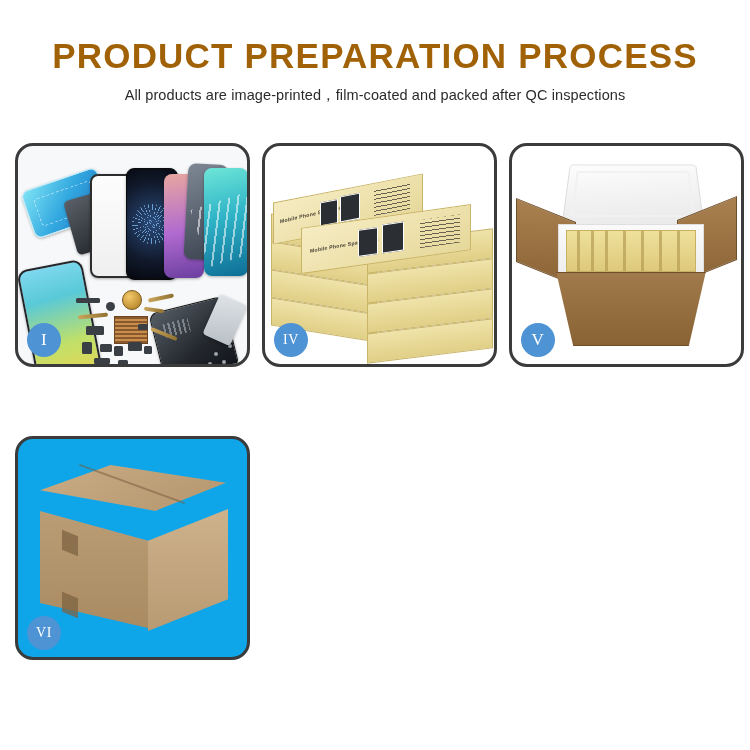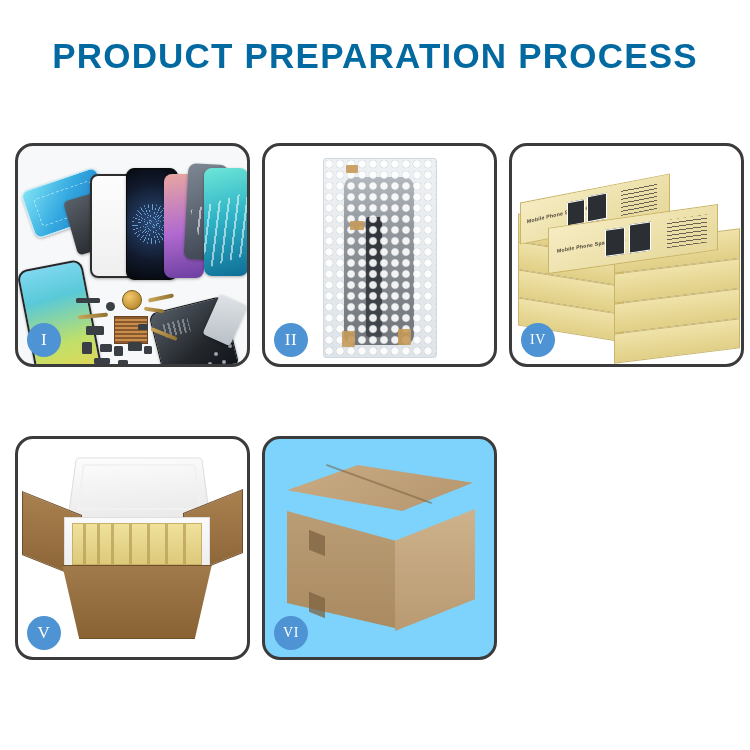--- a/index.html
+++ b/index.html
@@ -7,21 +7,21 @@
     width:750px;height:750px;
     background:#ffffff;
     font-family:"Liberation Sans", sans-serif;
     overflow:hidden;
   }
   .page{position:relative;width:750px;height:750px;}
 
   
   .header{position:absolute;left:0;top:38px;width:750px;text-align:center;}
   .title{
-    font-size:35px;letter-spacing:1.2px;color:#0369a1;
+    font-size:35px;letter-spacing:1.2px;color:#a16207;
     font-weight:700;line-height:1.05;white-space:nowrap;
     font-family:"Liberation Sans", sans-serif;
   }
   .subtitle{
     margin-top:11px;font-size:14.5px;color:#2b2b2b;
     letter-spacing:.1px;white-space:nowrap;
   }
 
   
   .grid{
@@ -264,21 +264,21 @@
     position:absolute;top:0;bottom:0;width:3px;background:#b59d54;opacity:.7;
   }
   .c-body{
     position:absolute;left:34px;top:126px;width:168px;height:72px;
     background:linear-gradient(180deg,#a07a4a,#8a6334);
     border:1px solid #6f4f29;
     clip-path:polygon(6% 0,94% 0,84% 100%,16% 100%);
   }
 
   
-  .p6{background:#7dd3fc;}
+  .p6{background:#0ea5e9;}
   .k-top{
     position:absolute;left:22px;top:26px;width:186px;height:74px;
     background:linear-gradient(150deg,#c9ab84,#b1926a);
     clip-path:polygon(38% 0,100% 24%,62% 62%,0 34%);
     border:0;
   }
   .k-front{
     position:absolute;left:22px;top:72px;width:112px;height:118px;
     background:linear-gradient(180deg,#bb9d75,#a98a61);
     clip-path:polygon(0 0,100% 26%,100% 100%,0 78%);
@@ -293,20 +293,21 @@
   }
   .k-tab{position:absolute;background:rgba(125,99,66,.75);}
 </style>
 </head>
 <body>
 
 <div class="page">
 
   <div class="header">
     <div class="title">PRODUCT PREPARATION PROCESS</div>
+    <div class="subtitle">All products are image-printed，film-coated and packed after QC inspections</div>
   </div>
 
   <div class="grid">
 
     <div class="panel p1">
       <div class="stage">
         <div class="ph ph-blue"></div>
         <div class="ph ph-dark1"></div>
         <div class="ph ph-white"></div>
         <div class="ph ph-black">
@@ -342,34 +343,20 @@
         <div class="scr" style="left:196px;top:206px;"></div>
         <div class="scr" style="left:204px;top:214px;"></div>
         <div class="scr" style="left:190px;top:216px;"></div>
         <div class="scr" style="left:210px;top:198px;"></div>
 
         <div class="ph" style="left:192px;top:152px;width:30px;height:44px;background:linear-gradient(160deg,#dfe3e7,#b8bfc6);transform:rotate(24deg);border-radius:4px;"></div>
       </div>
       <div class="badge">I</div>
     </div>
 
-    <div class="panel p2">
-      <div class="stage">
-        <div class="bag">
-          <div class="inner-part"></div>
-          <div class="inner-strip"></div>
-          <div class="bubbles"></div>
-          <div class="tape" style="left:22px;top:6px;width:12px;height:8px;"></div>
-          <div class="tape" style="left:26px;top:62px;width:14px;height:9px;"></div>
-          <div class="tape" style="left:18px;top:172px;width:13px;height:16px;"></div>
-          <div class="tape" style="left:74px;top:170px;width:13px;height:16px;"></div>
-        </div>
-      </div>
-      <div class="badge">II</div>
-    </div>
 
 
     <div class="panel p4">
       <div class="stage">
         <div class="stack">
 
           <div class="sbox" style="left:0px;top:58px;width:104px;height:26px;transform:skewY(9deg);"></div>
           <div class="sbox" style="left:0px;top:86px;width:104px;height:26px;transform:skewY(9deg);"></div>
           <div class="sbox" style="left:0px;top:114px;width:104px;height:26px;transform:skewY(9deg);"></div>
           <div class="sbox" style="left:0px;top:142px;width:104px;height:26px;transform:skewY(9deg);"></div>

